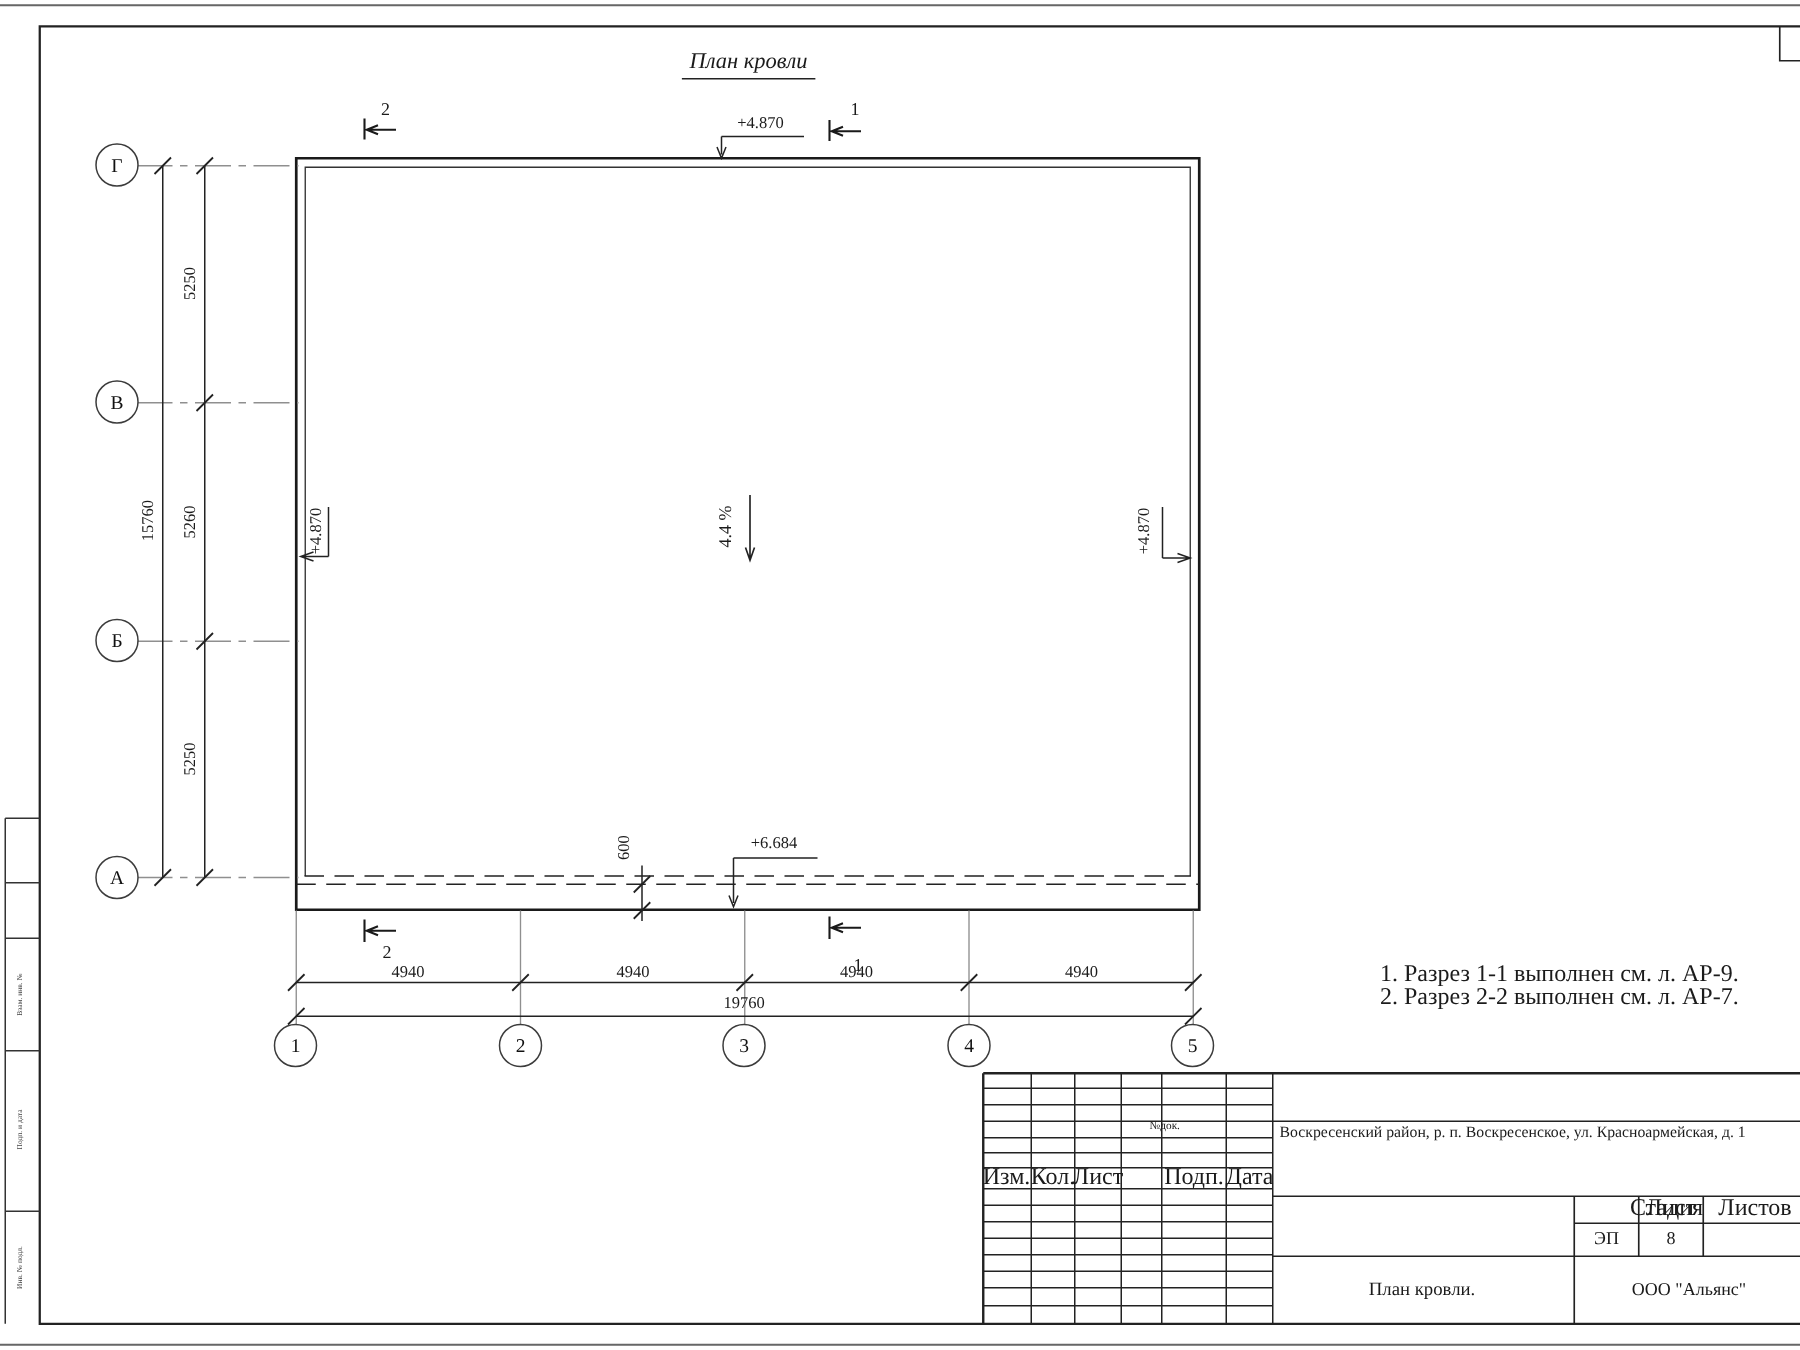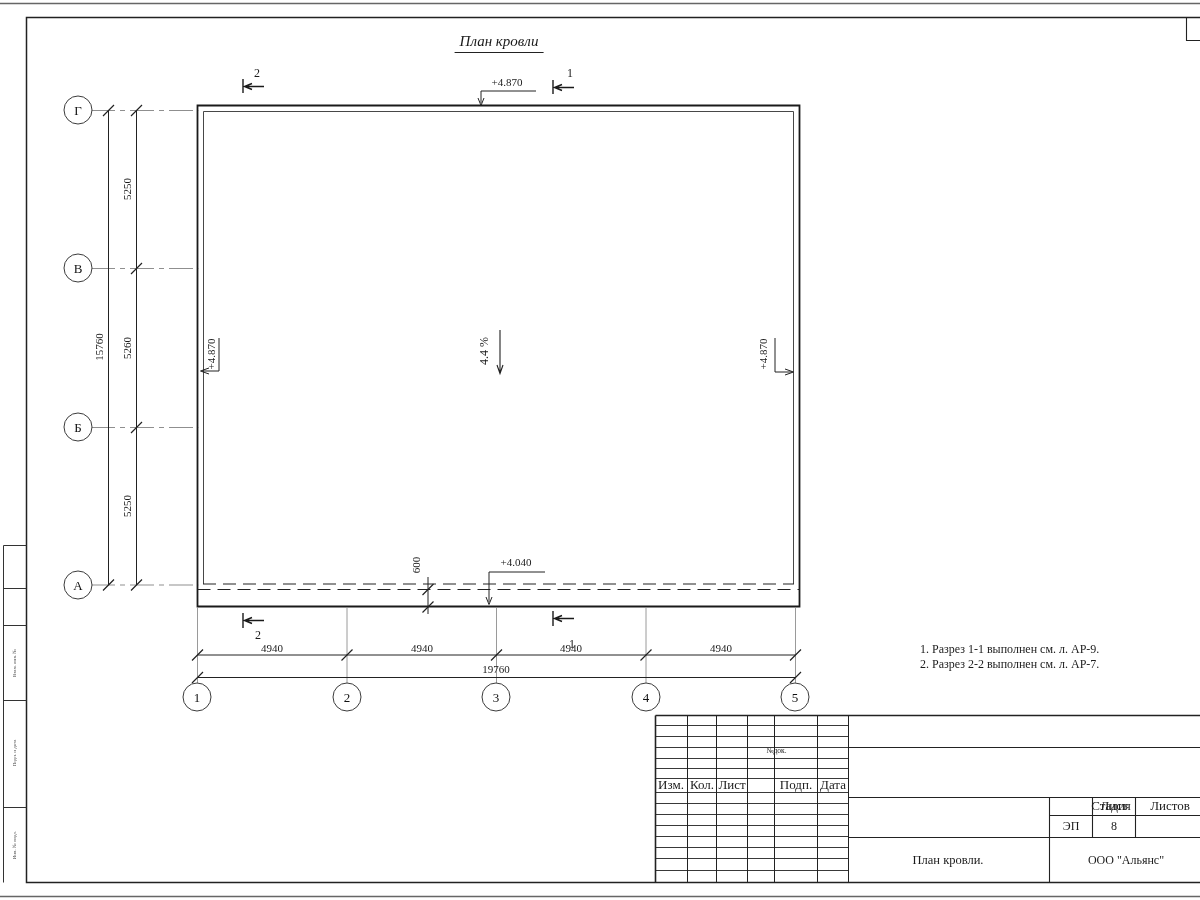--- a/index.html
+++ b/index.html
@@ -7,25 +7,25 @@
          font-family:Liberation Serif, serif;color:#1b1b1b;}
   svg{position:absolute;left:0;top:0;}
   .t{position:absolute;transform:translate(-50%,-50%);white-space:nowrap;font-size:11px;color:#1b1b1b;}
   .vt{position:absolute;transform:translate(-50%,-50%) rotate(-90deg);white-space:nowrap;font-size:11px;color:#1b1b1b;}
   .title{position:absolute;transform:translate(-50%,-50%);font-size:15px;font-style:italic;
          border-bottom:1.2px solid #222;padding:0 5px 2px;white-space:nowrap;}
   .circle{position:absolute;width:27px;height:27px;border:1.3px solid #3c3c3c;border-radius:50%;
           background:#fff;display:flex;align-items:center;justify-content:center;
           font-size:13px;transform:translate(-50%,-50%);color:#111;}
   .sec{font-size:12px;}
-  .notes{position:absolute;left:920px;top:642px;font-size:12px;line-height:15px;}
+  .notes{position:absolute;left:920px;top:642px;font-size:16px;line-height:15px;}
   .desc{position:absolute;left:853px;top:748px;width:347px;height:48px;overflow:hidden;
         font-size:10.5px;line-height:15px;}
   .desc div{white-space:nowrap;}
-  .tb{font-size:13px;}
+  .tb{font-size:16px;}
   .tbs{font-size:7.5px;}
   .tbv{font-size:12px;}
   .mg{position:absolute;transform:translate(-50%,-50%) rotate(-90deg);white-space:nowrap;
       font-size:5px;color:#444;}
 </style>
 </head>
 <body>
 
 <div id="sheet">
 
@@ -111,21 +111,21 @@
 
   <div class="t" style="left:272px;top:648px;">4940</div>
   <div class="t" style="left:422px;top:648px;">4940</div>
   <div class="t" style="left:571px;top:648px;">4940</div>
   <div class="t" style="left:721px;top:648px;">4940</div>
   <div class="t" style="left:496px;top:669px;text-align:center;">19760</div>
 
   <div class="t" style="left:507px;top:82px;">+4.870</div>
   <div class="vt" style="left:211px;top:354px;">+4.870</div>
   <div class="vt" style="left:763px;top:354px;">+4.870</div>
-  <div class="t" style="left:516px;top:562px;">+4.040</div>
+  <div class="t" style="left:516px;top:562px;">+6.684</div>
 
   <div class="vt" style="left:484px;top:351px;font-size:12px;">4.4 %</div>
 
   <div class="t sec" style="left:257px;top:73px;">2</div>
   <div class="t sec" style="left:570px;top:73px;">1</div>
   <div class="t sec" style="left:258px;top:635px;">2</div>
   <div class="t sec" style="left:572px;top:644px;">1</div>
 
   <div class="notes">
     <div>1. Разрез 1-1 выполнен см. л. АР-9.</div>
@@ -133,20 +133,21 @@
   </div>
 
   <div class="t tb" style="left:671px;top:785px;">Изм.</div>
   <div class="t tb" style="left:702px;top:785px;">Кол.</div>
   <div class="t tb" style="left:732px;top:785px;">Лист</div>
   <div class="t tbs" style="left:761px;top:750px;padding-left:31px;">№док.</div>
   <div class="t tb" style="left:796px;top:785px;">Подп.</div>
   <div class="t tb" style="left:833px;top:785px;">Дата</div>
 
   <div class="desc">
+    <div>Воскресенский район, р. п. Воскресенское, ул. Красноармейская, д. 1</div>
   </div>
 
   <div class="t tb" style="left:1071px;top:806px;margin-left:40px;">Стадия</div>
   <div class="t tb" style="left:1114px;top:806px;">Лист</div>
   <div class="t tb" style="left:1170px;top:806px;">Листов</div>
   <div class="t tbv" style="left:1071px;top:826px;">ЭП</div>
   <div class="t tbv" style="left:1114px;top:826px;">8</div>
 
   <div class="t" style="left:948px;top:860px;font-size:12.5px;text-align:right;">План кровли.</div>
   <div class="t tbv" style="left:1126px;top:860px;">ООО "Альянс"</div>

